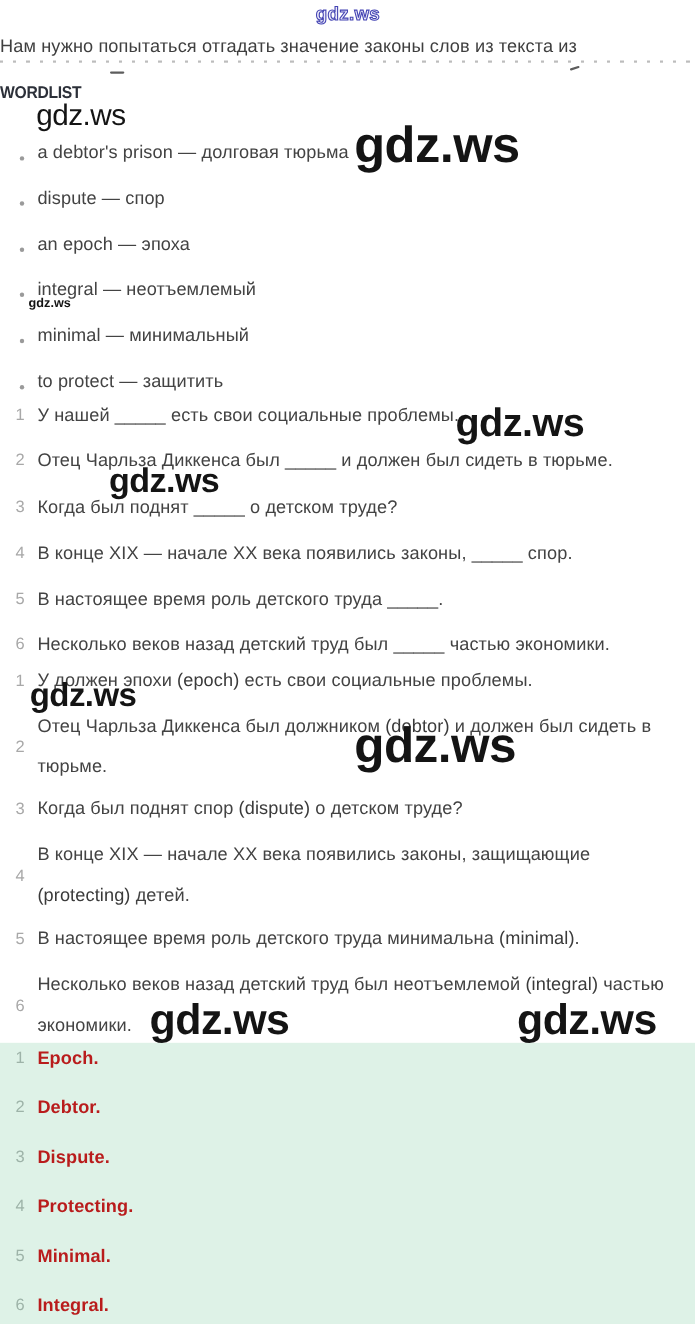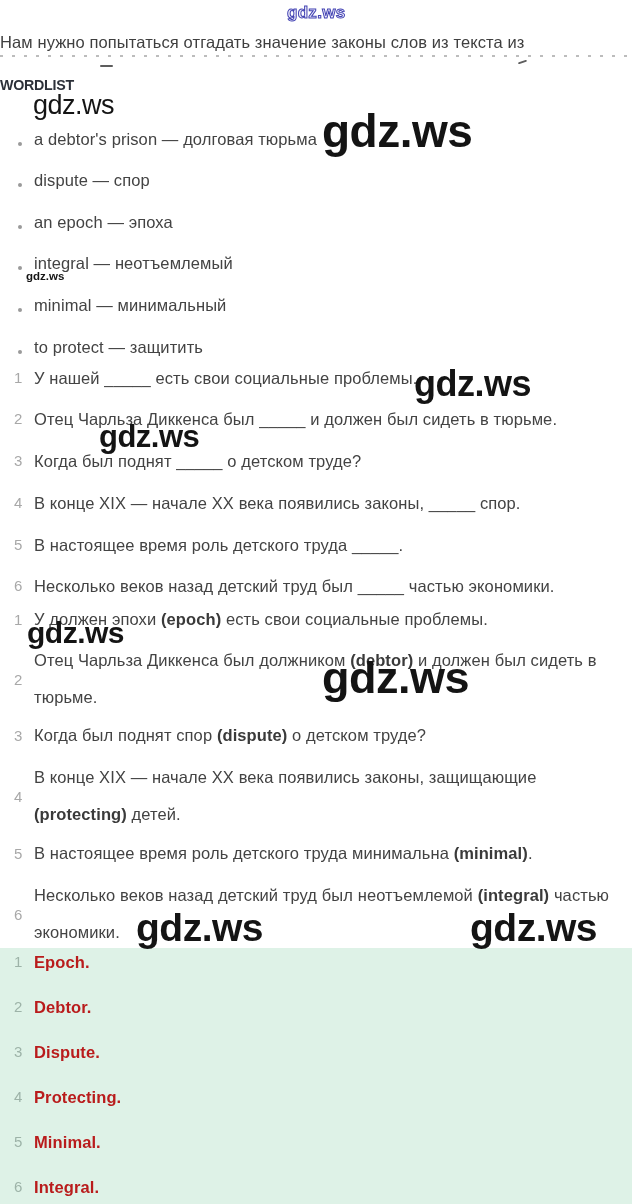--- a/index.html
+++ b/index.html
@@ -15,21 +15,21 @@
   .num{
     flex:none;width:20px;margin-left:14px;
     color:#a8a8a8;font-size:15px;line-height:24px;text-align:left;
   }
   .txt{
     color:#434343;font-size:16.5px;line-height:24px;letter-spacing:.1px;
     max-width:585px;
   }
   .answer .num{line-height:37px;}
   .answer .txt{line-height:37px;}
-  .answer b{color:#3a3a3a;font-weight:700;}
+  .answer b{color:#3a3a3a;font-weight:400;}
   
   .dotcol{flex:none;width:20px;margin-left:14px;display:flex;justify-content:flex-start;}
   .dot{width:4px;height:4px;border-radius:50%;background:#9a9a9a;margin-top:10px;margin-left:4px;}
   
   .intro{left:0;top:33px;font-size:16.5px;color:#3f3f3f;letter-spacing:.1px;white-space:nowrap;}
   .wordlist-title{
     left:0;top:76px;font-size:15.5px;font-weight:700;color:#2c3039;
     letter-spacing:-.3px;transform:scaleX(.92);transform-origin:left center;white-space:nowrap;
   }
   

